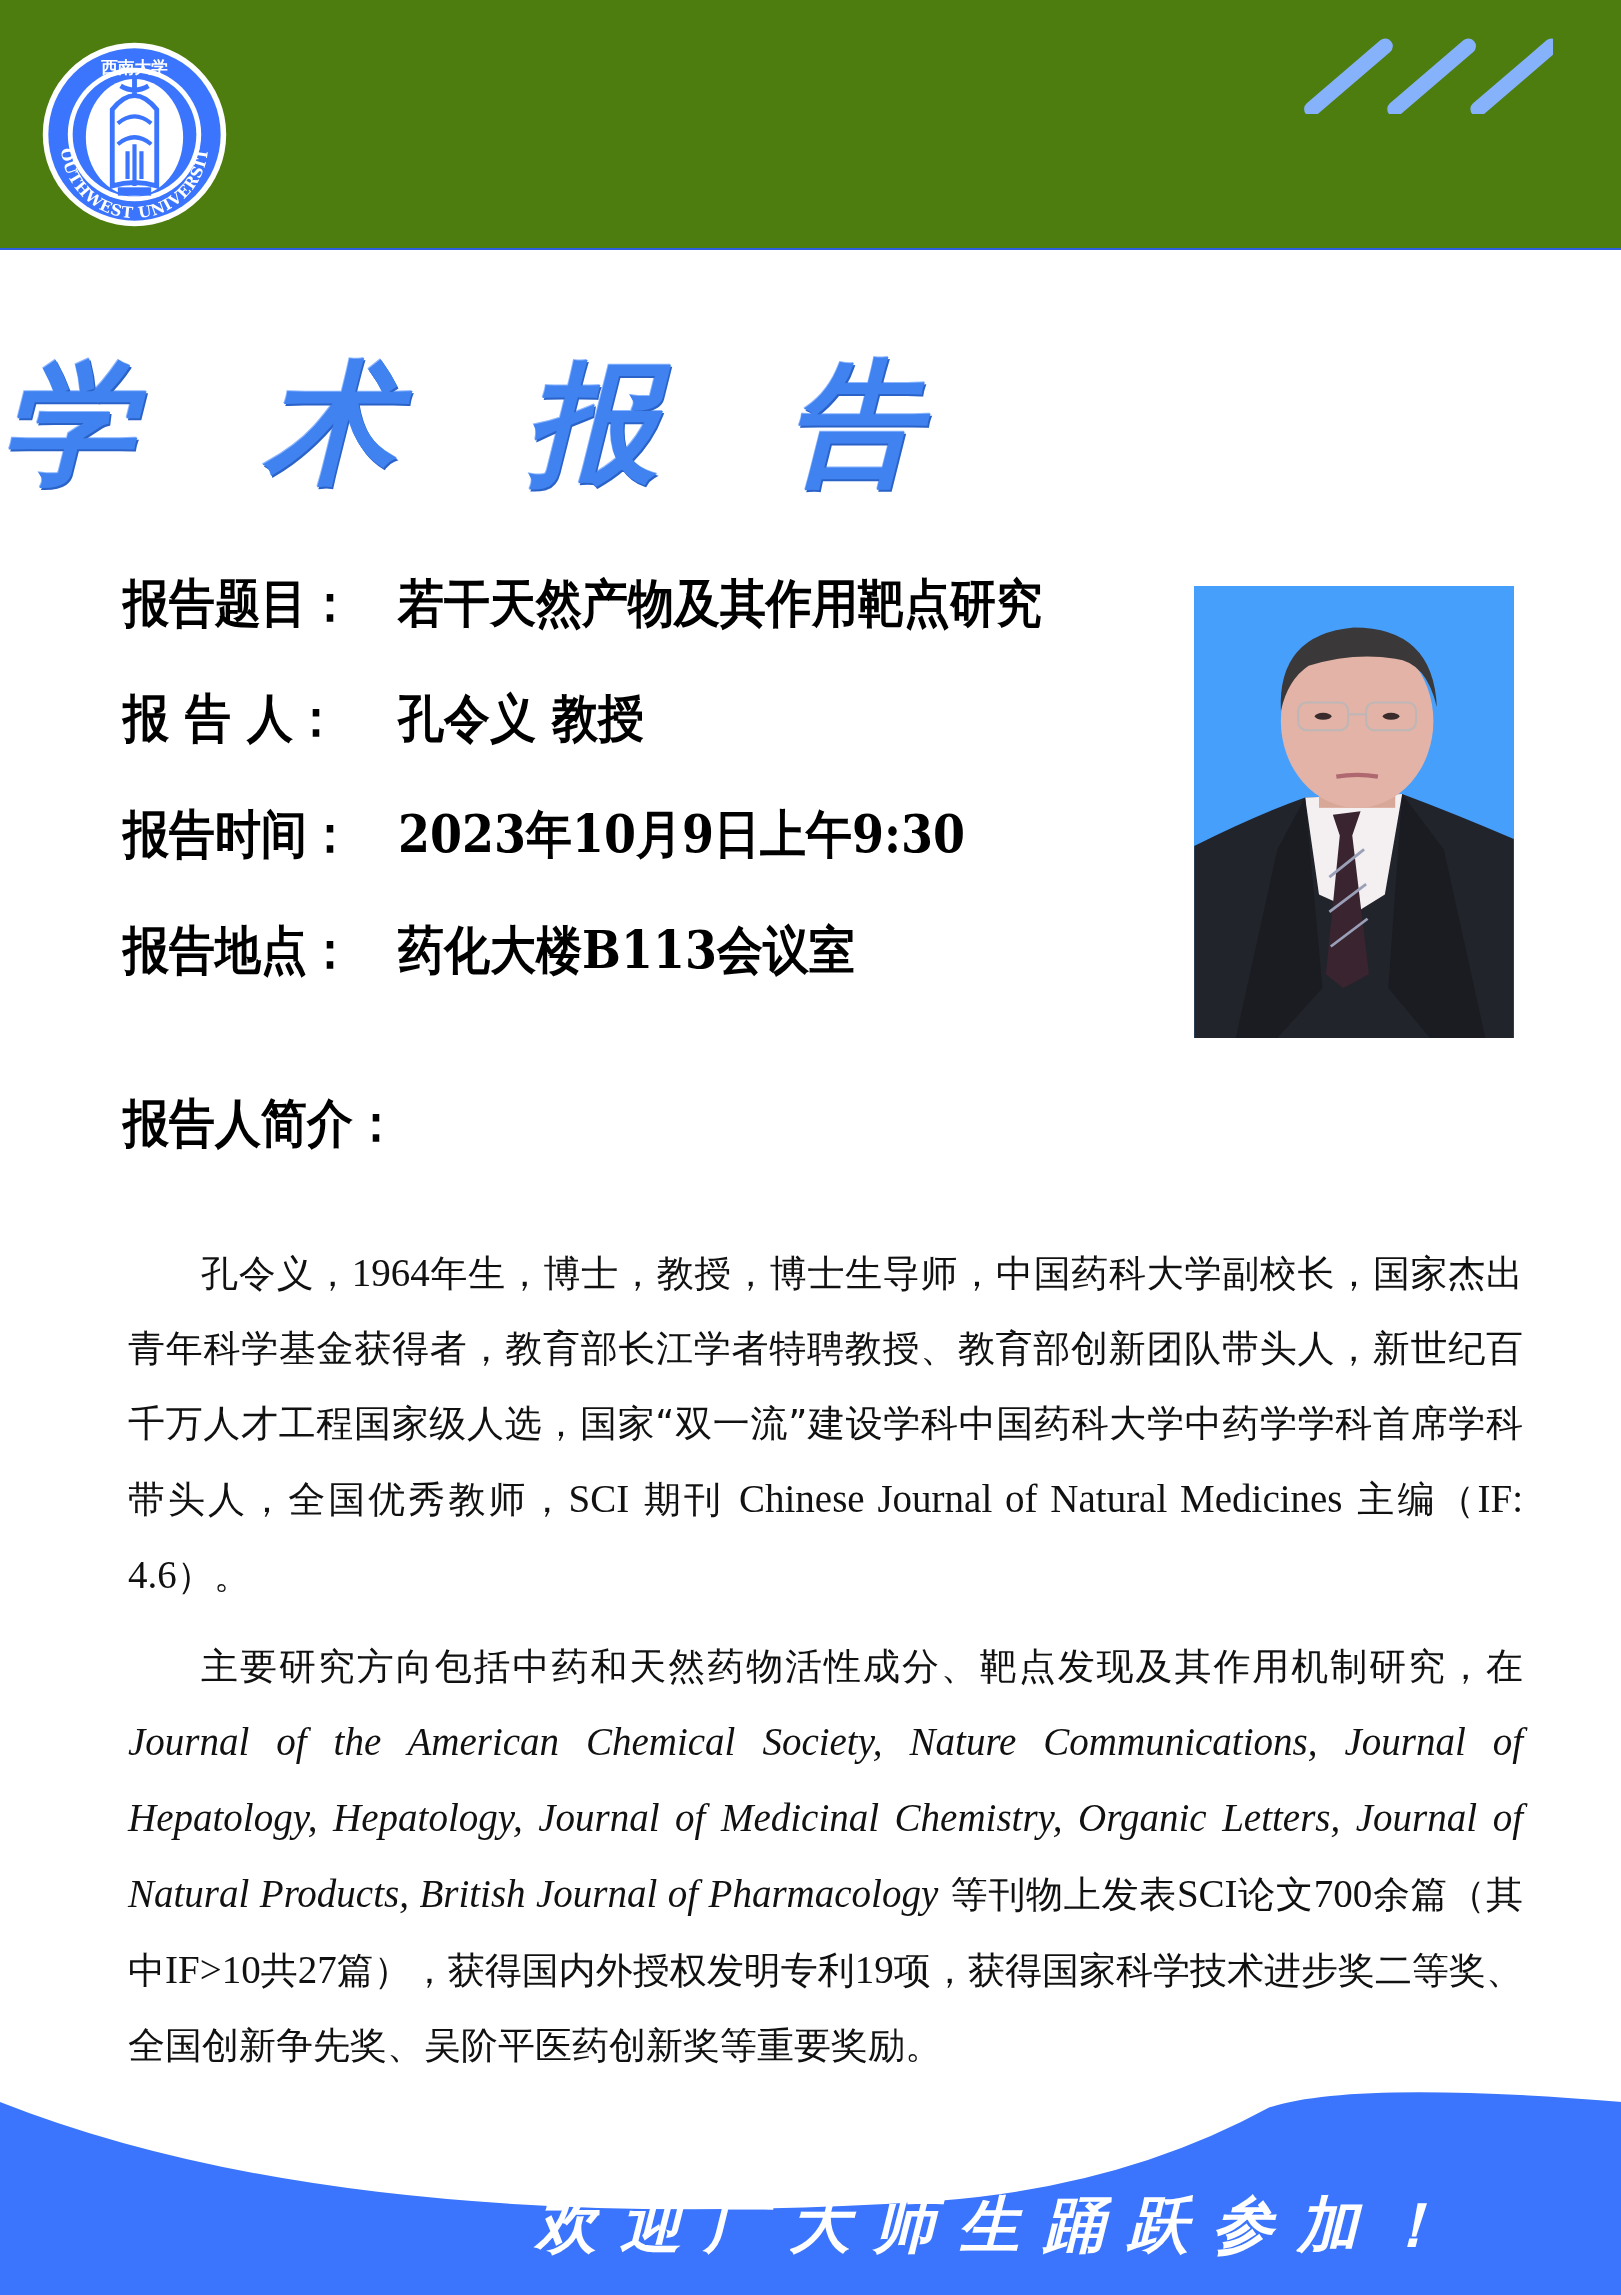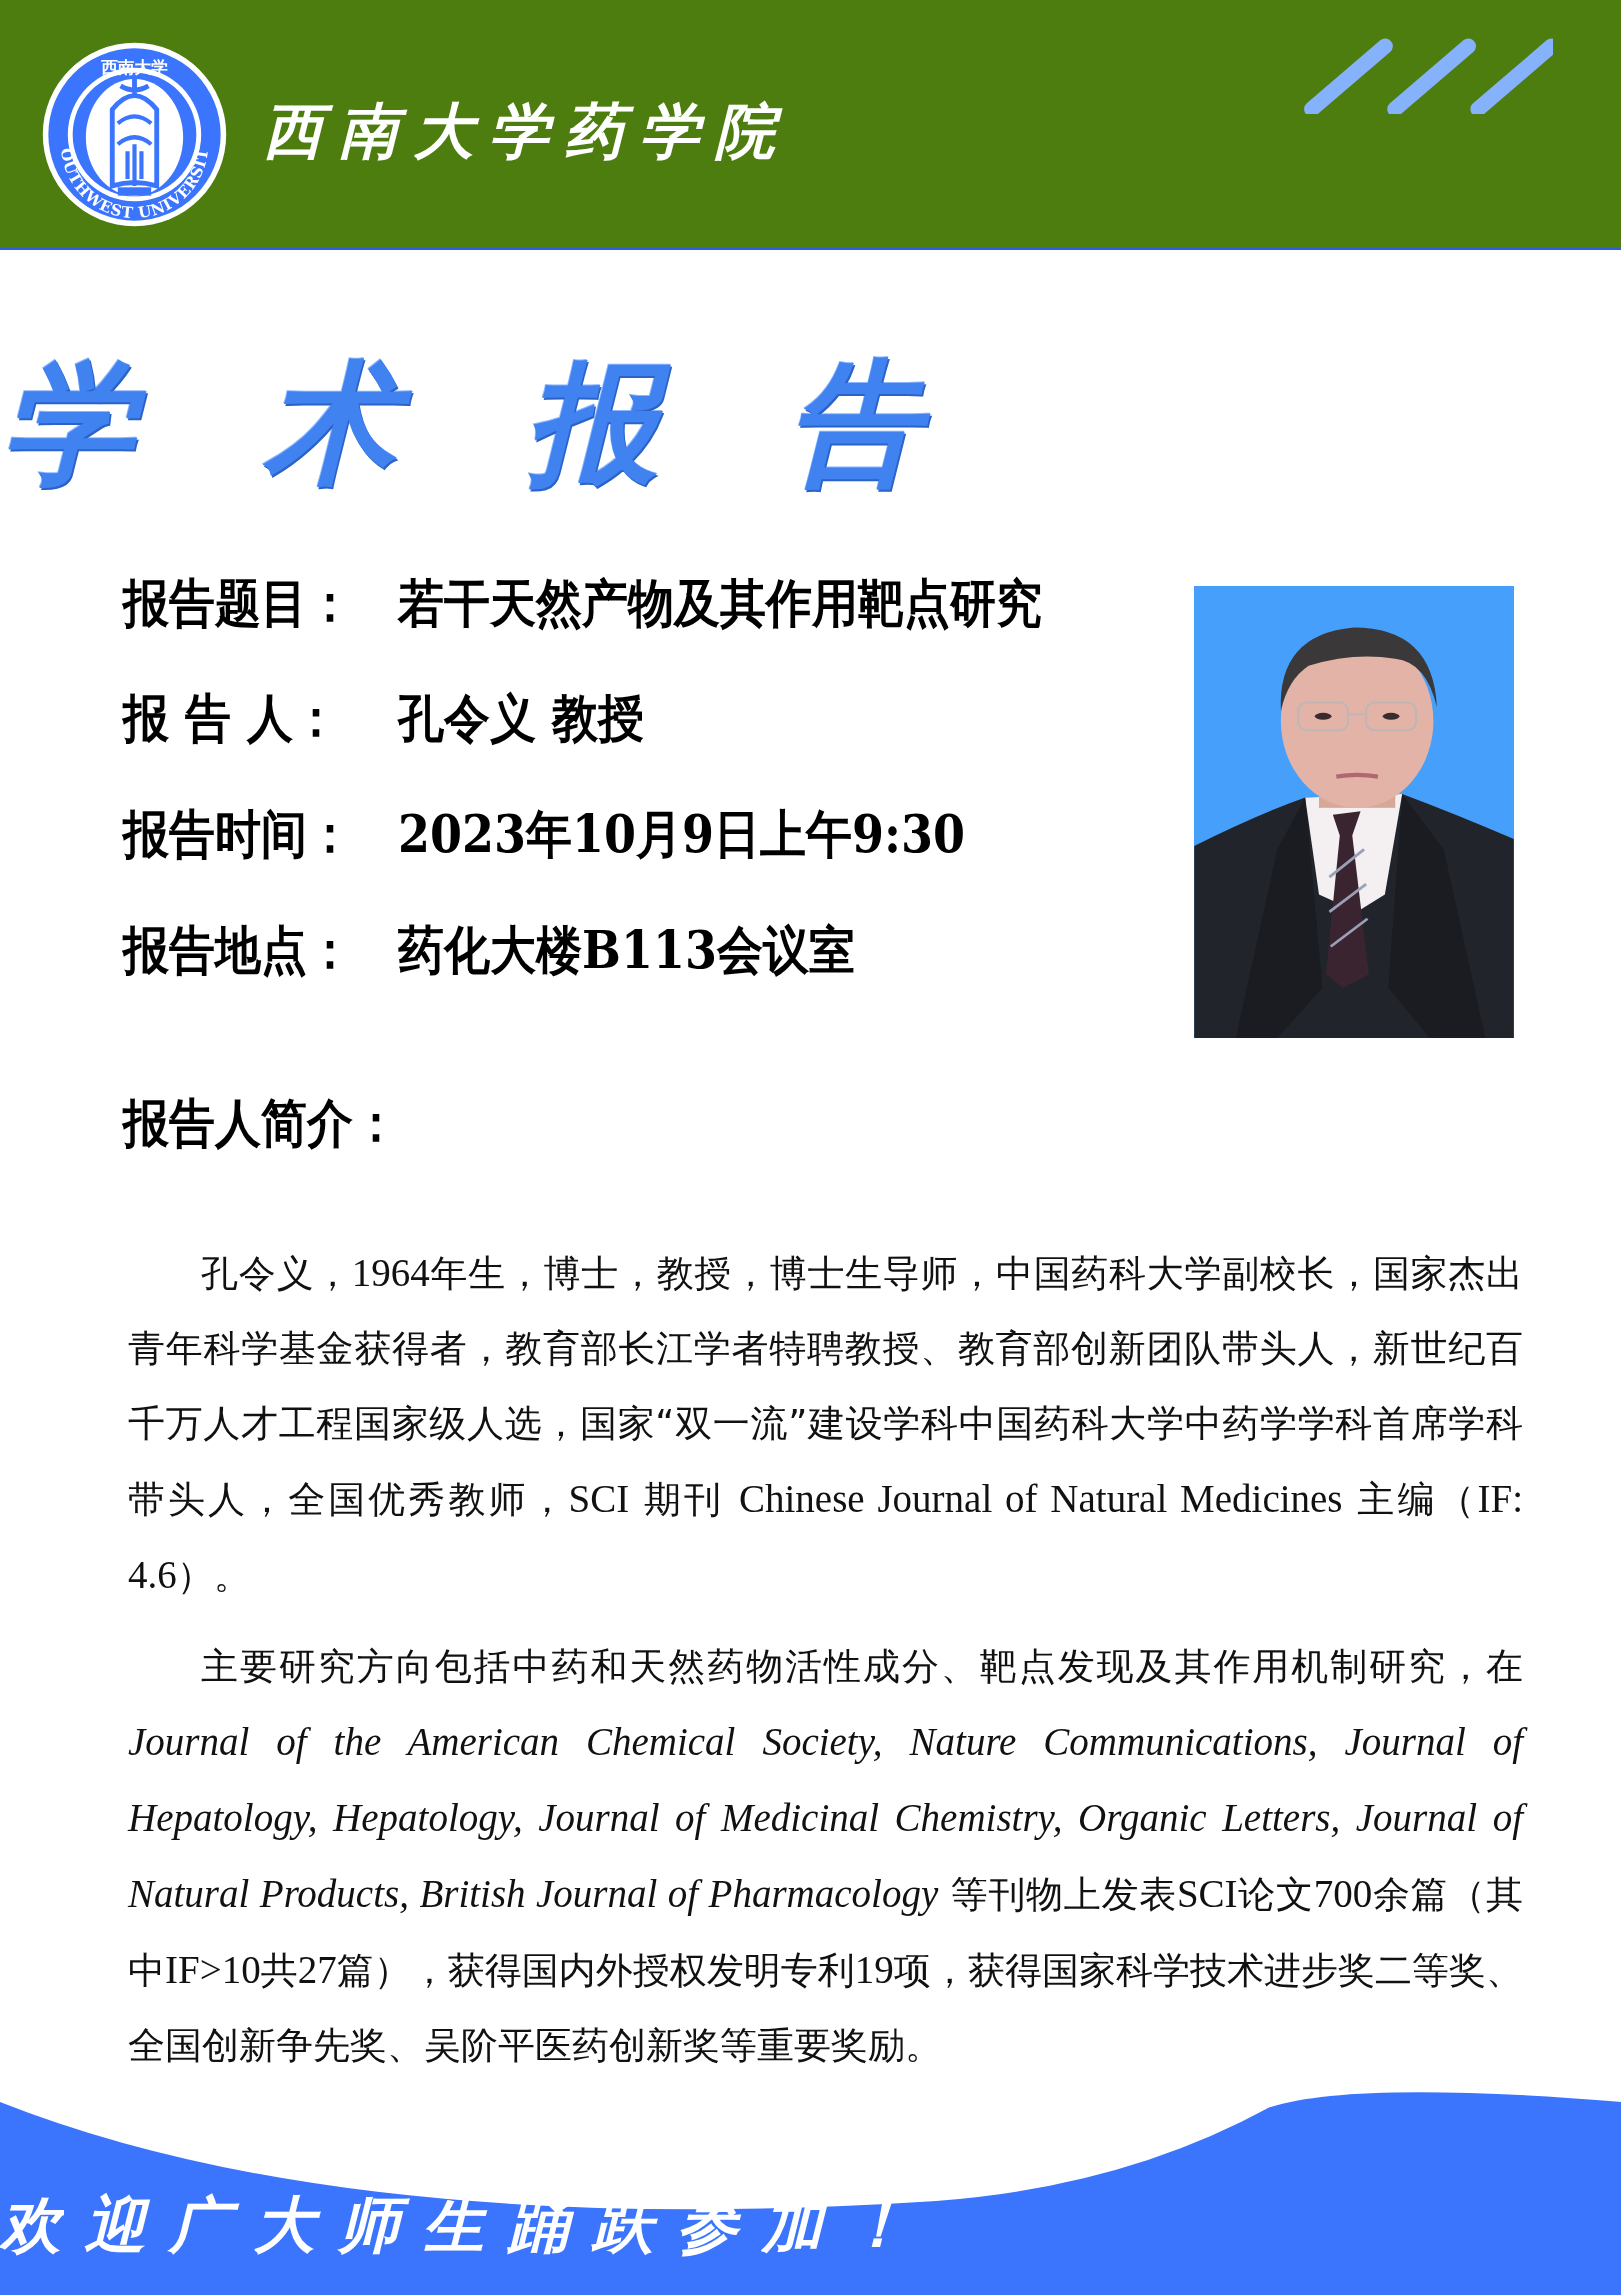--- a/index.html
+++ b/index.html
@@ -57,21 +57,21 @@
     position: absolute; left: 112px; top: 1219px; width: 1427px;
     font-family: "DejaVu Sans", sans-serif; font-size: 37px; line-height: 75px;
     text-align: justify; color: #111;
   }
   .bio p { margin: 16px; text-indent: 73px; }
   .bio .en { font-family: "Liberation Serif", serif; font-size: 39px; }
   .bio .it { font-family: "Liberation Serif", serif; font-style: italic; font-size: 39px; }
 
   .footer { position: absolute; left: 0; top: 2066px; width: 1622px; height: 229px; }
   .footer-text {
-    position: absolute; left: 0; top: 2180px; width: 1466px; text-align: left;
+    position: absolute; left: 0; top: 2180px; width: 1466px; text-align: right;
     font-family: "DejaVu Serif", serif; font-style: italic; font-weight: bold;
     font-size: 61px; letter-spacing: 23.6px; color: #ffffff; line-height: 90px;
   }
 </style>
 </head>
 <body>
 
 <div class="header">
   <svg class="logo" viewBox="0 0 272 272">
     <circle cx="136" cy="136" r="132" fill="#ffffff"></circle>
@@ -81,21 +81,20 @@
     <ellipse cx="136" cy="140" rx="70" ry="84" fill="#ffffff"></ellipse>
     <path d="M136 56 L136 80 M116 66 Q136 78 156 66 M104 100 Q136 60 168 100 L168 210 Q136 200 104 210 Z" fill="none" stroke="#3b75fd" stroke-width="7"></path>
     <path d="M112 120 Q136 100 160 120 M112 150 Q136 130 160 150 M126 160 L126 200 M146 160 L146 200 M136 150 L136 210" stroke="#3b75fd" stroke-width="6" fill="none"></path>
     <rect x="112" y="212" width="48" height="12" fill="#3b75fd"></rect>
     <text x="136" y="48" text-anchor="middle" font-size="24" font-weight="bold" fill="#ffffff" font-family="DejaVu Serif, serif">西南大学</text>
     <path id="seal-arc" d="M30 150 A106 106 0 0 0 242 150" fill="none"></path>
     <text font-size="22" font-weight="bold" fill="#ffffff" font-family="DejaVu Serif, serif" letter-spacing="1">
       <textPath href="#seal-arc" startOffset="50%" text-anchor="middle">SOUTHWEST UNIVERSITY</textPath>
     </text>
   </svg>
-  <div class="header-title">西南大学药学院</div>
   <svg class="stripes" viewBox="0 0 460 140">
     <g stroke="#86b2fb" stroke-width="22" stroke-linecap="round">
       <line x1="112" y1="133" x2="218" y2="42"></line>
       <line x1="232" y1="133" x2="338" y2="42"></line>
       <line x1="352" y1="133" x2="458" y2="42"></line>
     </g>
   </svg>
 </div>
 
 <div class="main-title">学 术 报 告</div>

